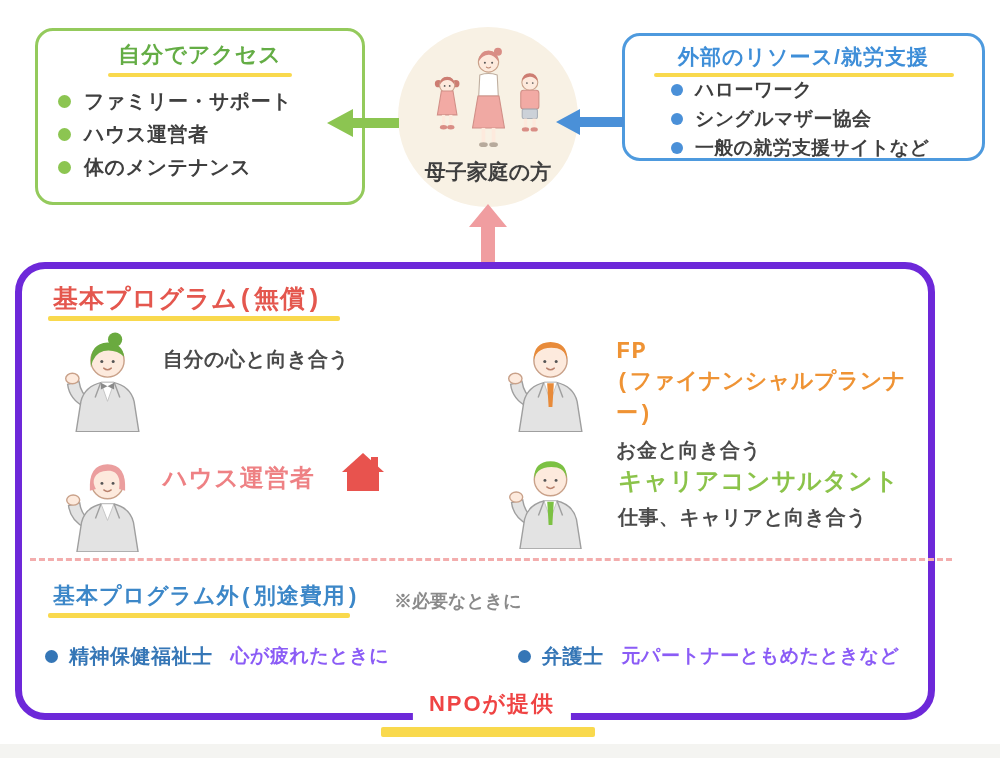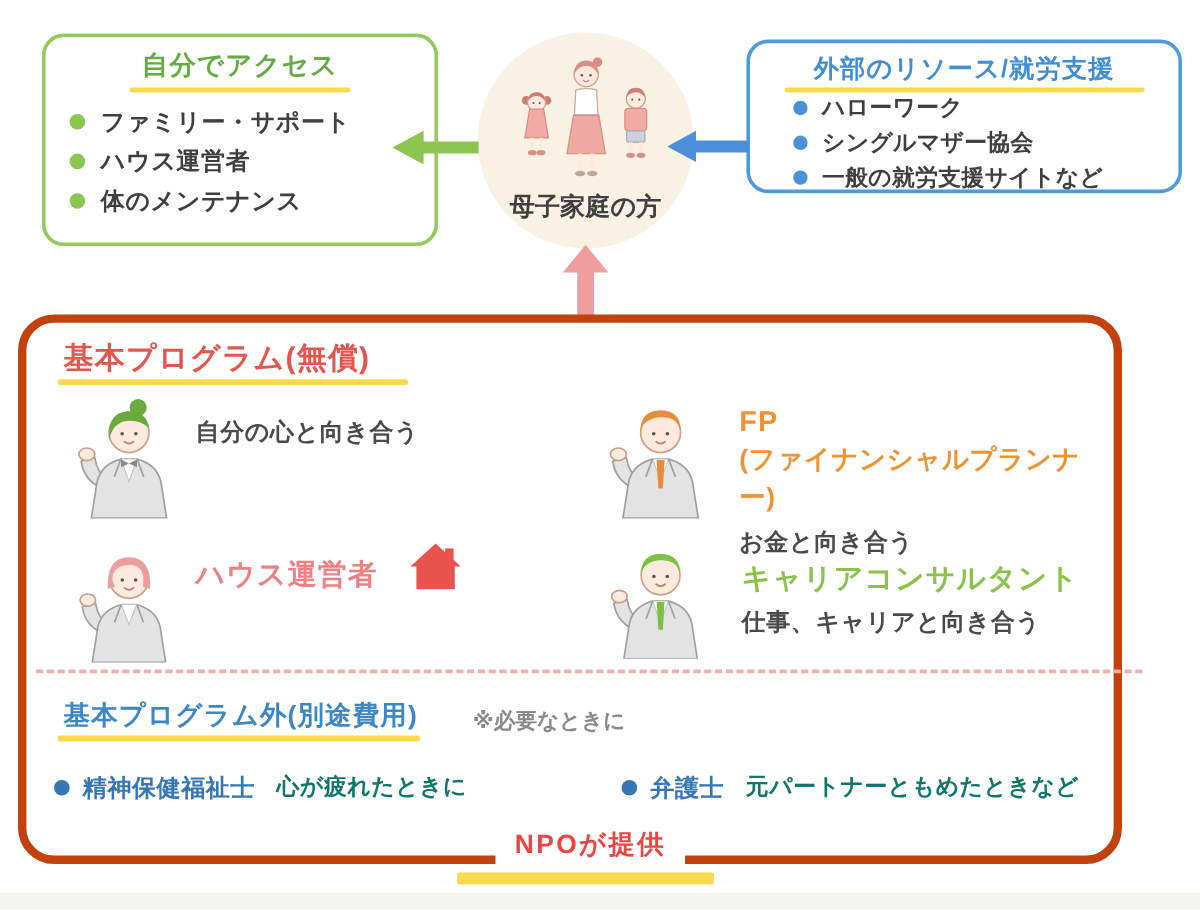--- a/index.html
+++ b/index.html
@@ -15,50 +15,50 @@
   .gbox .box-title { top:9px; font-size:22px; color:#64ad45; }
   .bbox .box-title { top:7px; font-size:21px; color:#3e8ed8; }
   .underline { background:#f9d94d; border-radius:2px; }
   .rows { display:flex; flex-direction:column; }
   .row { display:flex; align-items:center; }
   .dot { border-radius:50%; flex:0 0 auto; }
   .g-rows { left:20px; top:58px; gap:9px; }
   .g-rows .row { height:24px; }
   .g-rows .dot { width:13px; height:13px; background:#8cc551; margin-right:13px; }
   .g-rows .lbl { font-size:20px; font-weight:800; color:#3f3f3f; letter-spacing:0.5px; }
-  .b-rows { left:36px; top:43px; gap:7px; }
+  .b-rows { left:46px; top:43px; gap:7px; }
   .b-rows .row { height:22px; }
   .b-rows .dot { width:12px; height:12px; background:#4a90d8; margin-right:12px; }
   .b-rows .lbl { font-size:19px; font-weight:800; color:#3f3f3f; letter-spacing:0.3px; }
 
   
   .circle { left:398px; top:27px; width:180px; height:180px; border-radius:50%; background:#f8f1e4; }
   .circle-label { left:0; right:0; top:131px; text-align:center; font-size:21px; font-weight:800; color:#3f3f3f; }
 
   
-  .pbox { left:15px; top:262px; width:920px; height:458px; border:7px solid #c2410c; border-radius:30px; background:#fff; }
+  .pbox { left:15px; top:262px; width:920px; height:458px; border:7px solid #6d28d9; border-radius:30px; background:#fff;font-family:Liberation Mono, monospace; }
   .p-title { left:31px; top:13px; font-size:25px; font-weight:800; color:#e4574e; letter-spacing:1px; }
   .p-underline { left:26px; top:47px; width:292px; height:5px; }
   .dash-line { left:8px; top:289px; width:922px; height:0; border-top:3px dashed #f3adad; }
   .x-title { left:31px; top:312px; font-size:22px; font-weight:800; color:#3c87c8; letter-spacing:1px; }
   .x-underline { left:26px; top:344px; width:302px; height:5px; }
   .x-note { left:372px; top:320px; font-size:18px; font-weight:600; color:#8a8a8a; }
 
   .role-name { font-size:24px; font-weight:800; letter-spacing:1px; line-height:30px; }
   .role-name2 { font-size:22px; font-weight:800; letter-spacing:0.5px; line-height:32px; }
   .role-desc { font-size:20px; font-weight:600; color:#4a4a4a; letter-spacing:0.5px; line-height:30px; margin-top:6px; }
   .c-green { color:#67a83e; }
   .c-lgreen { color:#8bc34a; }
   .c-orange { color:#ef9334; }
   .c-salmon { color:#ee8184; }
 
   .x-row { display:flex; align-items:center; height:26px; }
   .x-row .dot { width:13px; height:13px; background:#3576b6; margin-right:11px; }
   .x-name { font-size:20px; font-weight:800; color:#3576b6; letter-spacing:0.5px; margin-right:18px; }
-  .x-desc { font-size:19px; font-weight:600; color:#0f766e; letter-spacing:0.5px; }
+  .x-desc { font-size:19px; font-weight:600; color:#8b5cf6; letter-spacing:0.5px; }
 
   
   .npo { left:492px; top:684px; transform:translateX(-50%); background:#ffffff; padding:0 16px; font-size:22px; font-weight:800; color:#ef4444; letter-spacing:2px; z-index:3; line-height:40px; }
   .npo-bar { left:488px; top:727px; transform:translateX(-50%); width:214px; height:10px; background:#f9d94d; border-radius:2px; z-index:3; }
   .bottom-strip { left:0; top:744px; width:1000px; height:14px; background:#f4f4f1; }
 
   .person { display:block; }
 </style>
 </head>
 <body>

